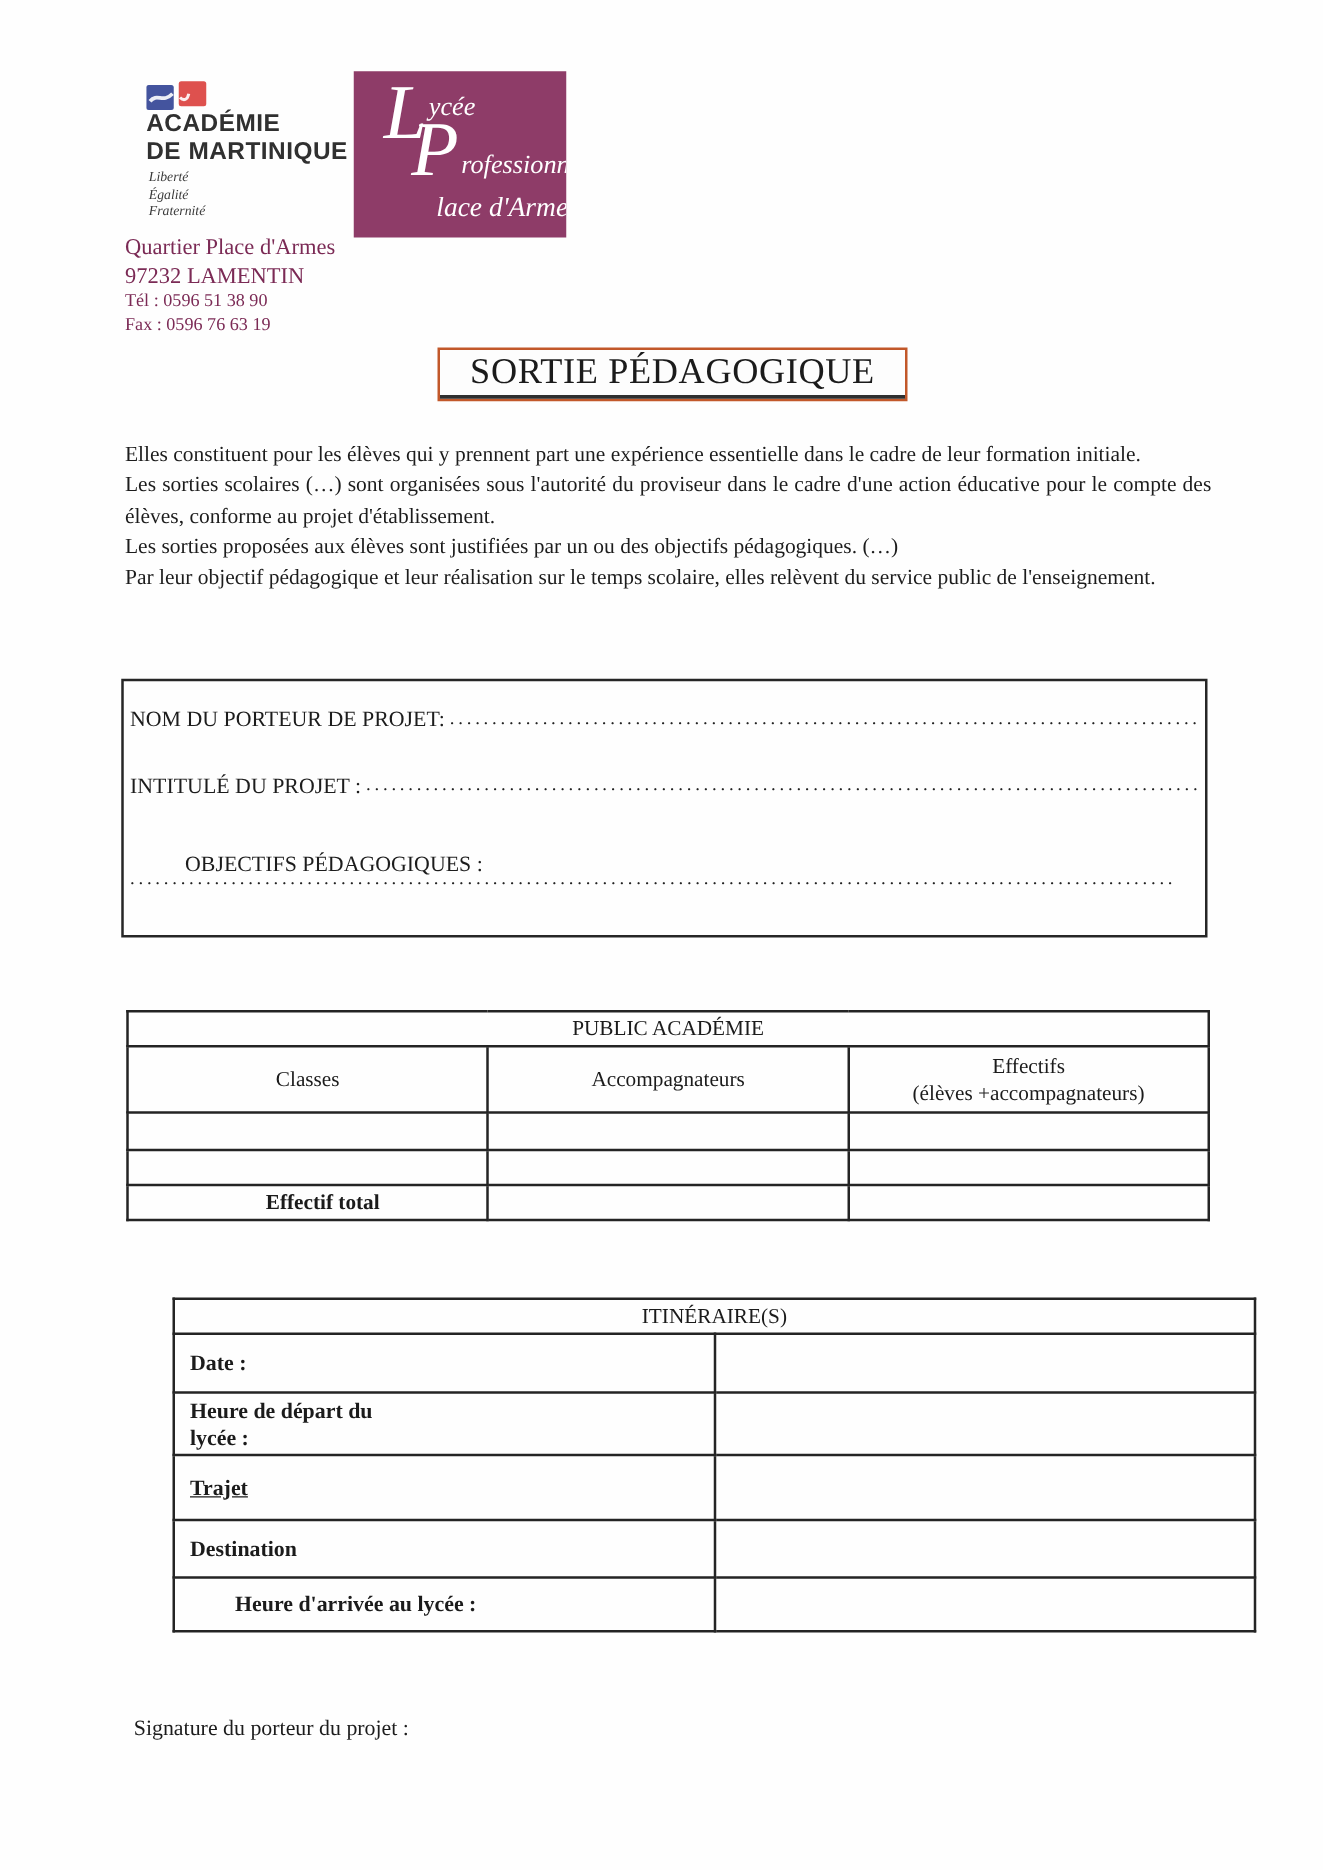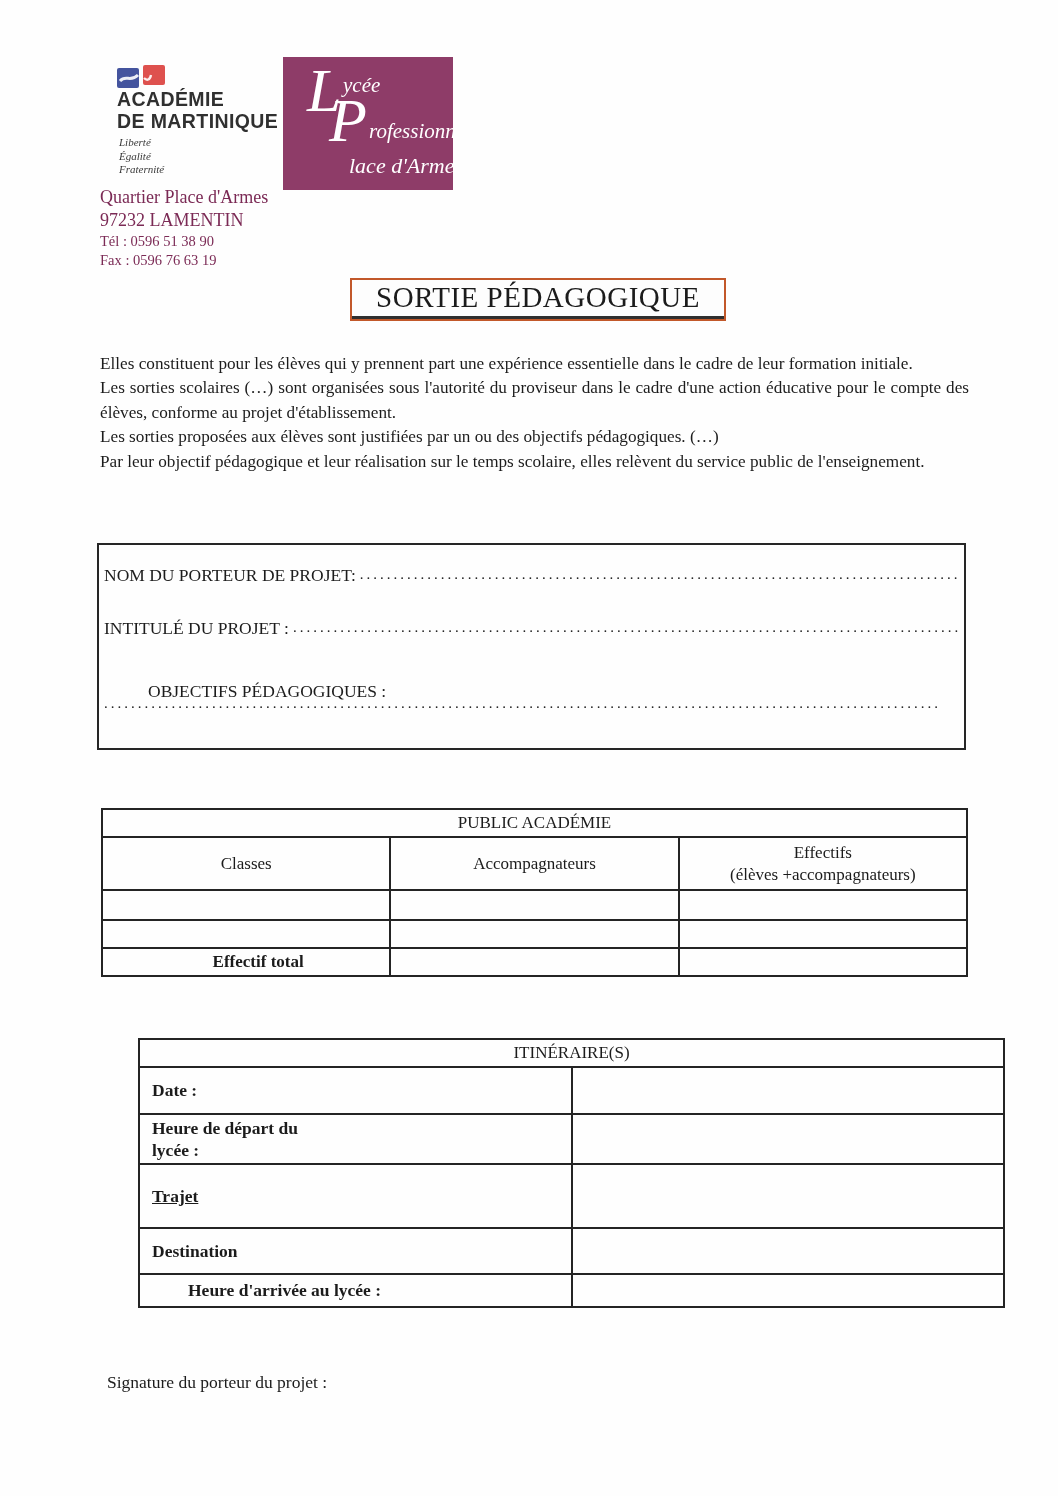--- a/index.html
+++ b/index.html
@@ -87,23 +87,23 @@
   .public-table .empty-row-b td { height:28px; }
   .public-table .total-row td { height:28px; }
   .bold { font-weight:700;padding-left:24px; }
 
   .itinerary-table { left:114px; top:1038px; width:867px;margin-left:24px; }
   .itinerary-table .colA { width:246px; } .itinerary-table .colB { width:621px; }
   .itinerary-table .label-cell { text-align:left; padding-left:12px; font-weight:700; font-size:17.5px; }
   .itinerary-table .it-r0 td { height:47px; }
   .itinerary-table .it-r1 td { height:50px; }
   .itinerary-table .it-r1 .row-label { display:inline-block; max-width:185px; line-height:22px; }
-  .itinerary-table .it-r2 td { height:64px;text-decoration:underline; }
+  .itinerary-table .it-r2 td { height:52px;text-decoration:underline; }
   .itinerary-table .it-r3 td { height:46px; }
-  .itinerary-table .it-r4 td { height:33px;padding-left:48px; }
+  .itinerary-table .it-r4 td { height:43px;padding-left:48px; }
 
   
   .signature { position:absolute; left:107px; top:1372px; font-size:17.5px; }
 </style>
 </head>
 <body>
 
 <div class="page">
 
   <div class="gov-flag">

